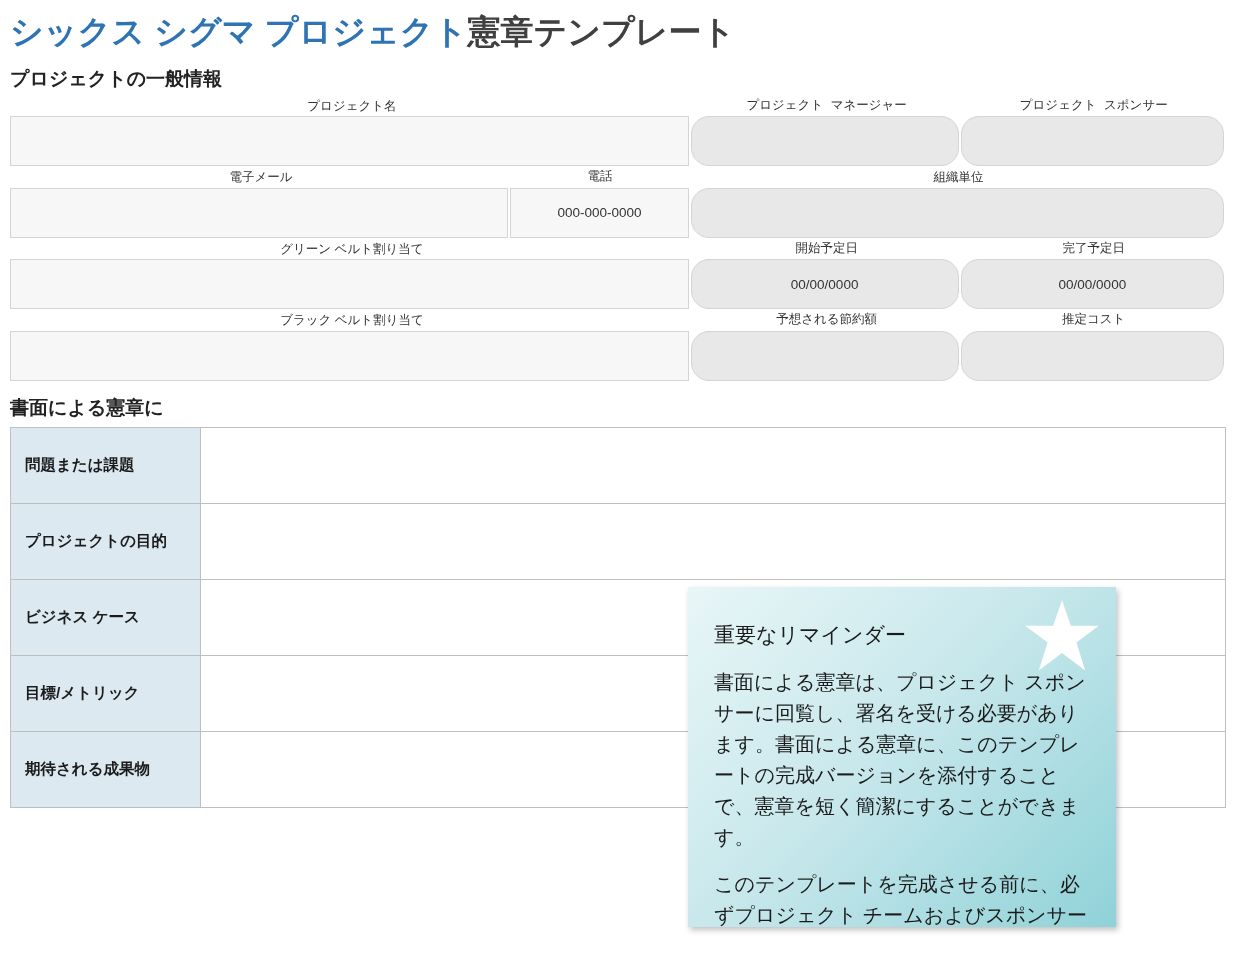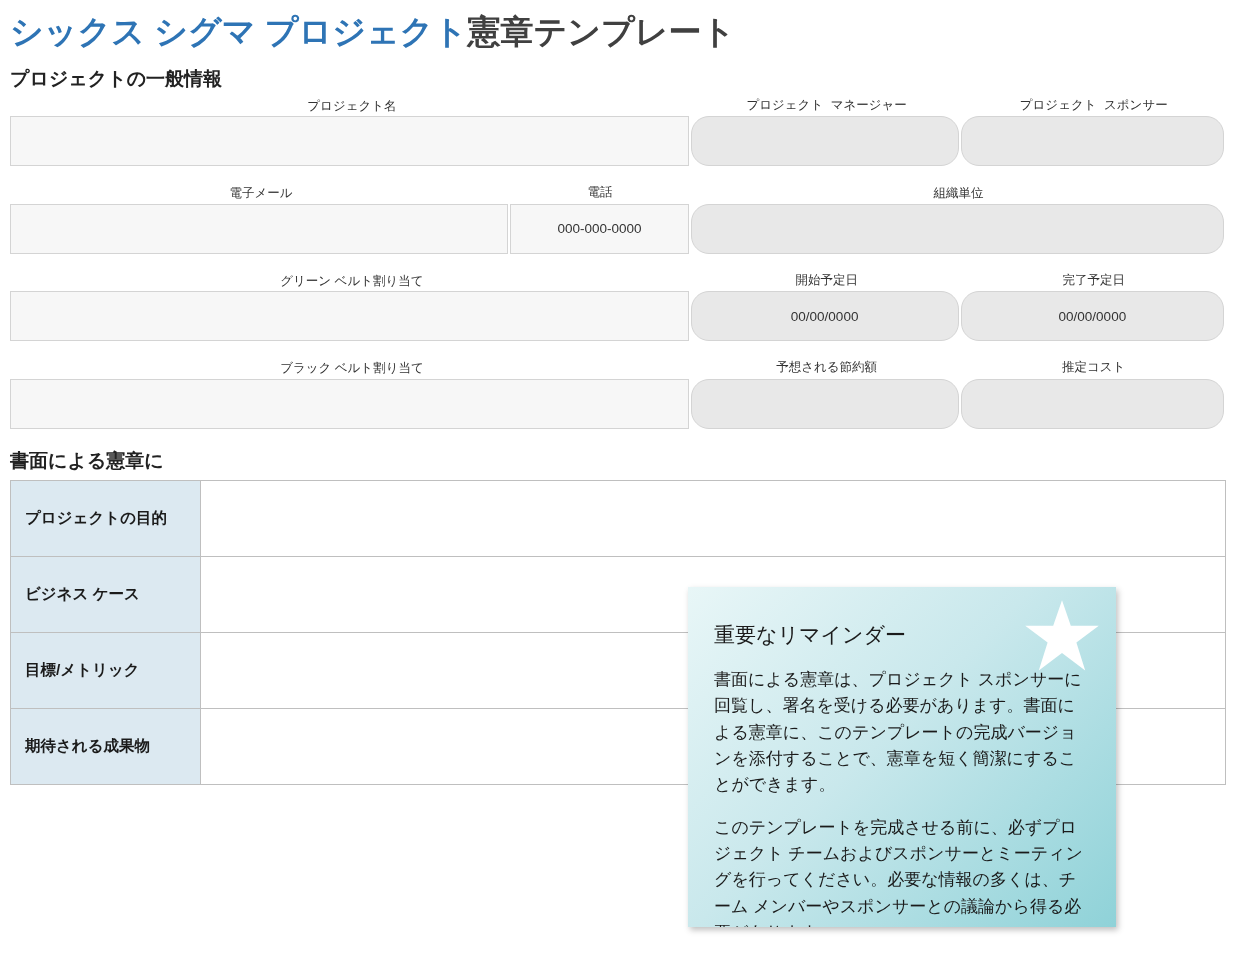--- a/index.html
+++ b/index.html
@@ -37,21 +37,21 @@
   .info-block { width: 1216px; }
   .row-labels {
     display: flex;
     font-size: 12.5px;
     color: #333333;
     line-height: 1.4;
     padding-bottom: 1px;
   }
   .row-fields {
     display: flex;
-    margin-bottom: 19px;
+    margin-bottom: 3px;
   }
   .field {
     height: 50px;
     border: 1px solid #D4D4D4;
     background: #F7F7F7;
     margin-right: 2px;
     display: flex;
     align-items: center;
     justify-content: center;
     font-size: 13.5px;
@@ -110,21 +110,21 @@
     overflow: hidden;
   }
   .reminder h3 {
     margin: 0 0 18px 0;
     font-size: 21px;
     font-weight: normal;
     color: #1b1b1b;
   }
   .reminder p {
     margin: 0 0 16px 0;
-    font-size: 17px;
+    font-size: 20px;
     line-height: 1.55;
     color: #1b1b1b;
   }
   .star {
     position: absolute;
     right: 14px;
     top: 10px;
     width: 80px;
     height: 80px;
     color: #ffffff;
@@ -184,20 +184,24 @@
       <div class="field gray w-270"></div>
       <div class="field gray w-265"></div>
     </div>
 
   </div>
 
   <h2 class="section-heading">書面による憲章に</h2>
 
   <table class="overview-table">
     <tbody>
+      <tr>
+        <td class="ov-label">問題または課題</td>
+        <td class="ov-value"></td>
+      </tr>
       <tr>
         <td class="ov-label">プロジェクトの目的</td>
         <td class="ov-value"></td>
       </tr>
       <tr>
         <td class="ov-label">ビジネス ケース</td>
         <td class="ov-value"></td>
       </tr>
       <tr>
         <td class="ov-label">目標/メトリック</td>

